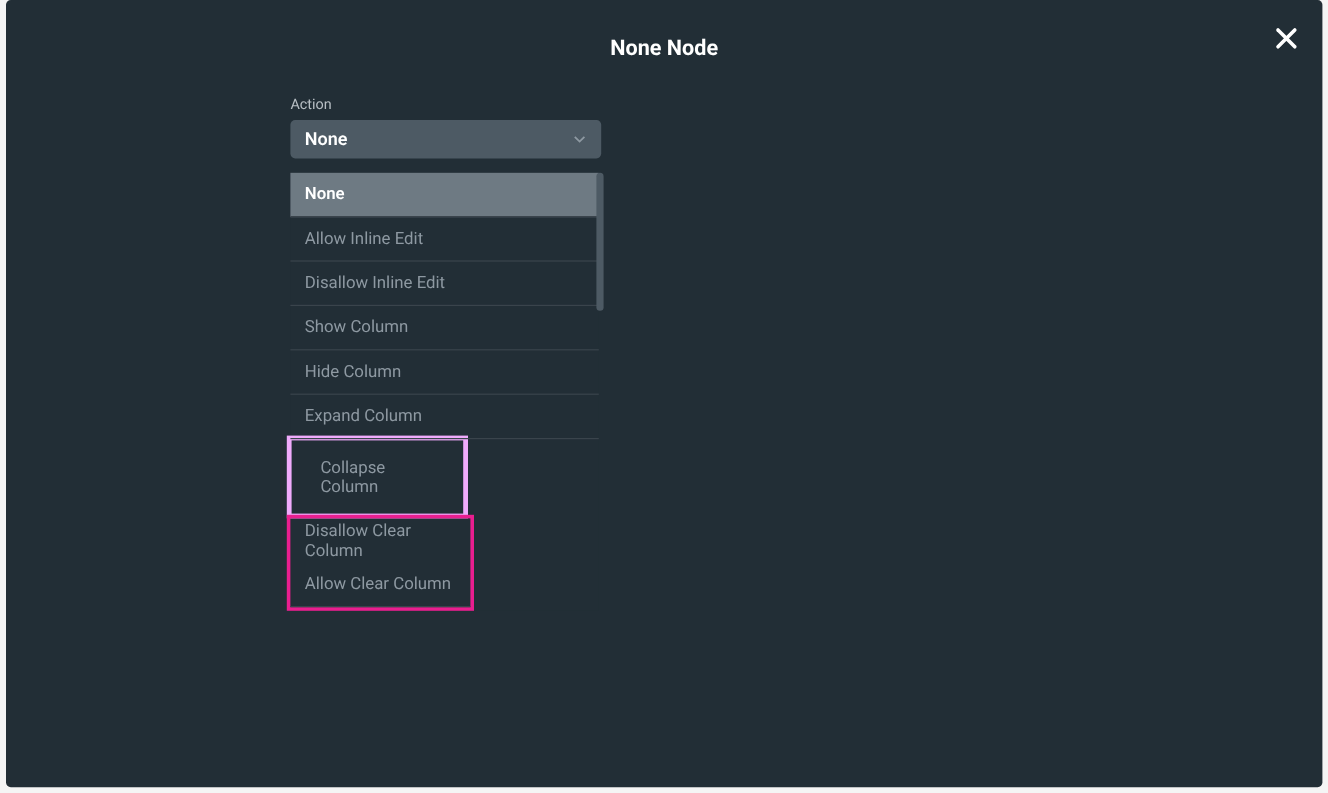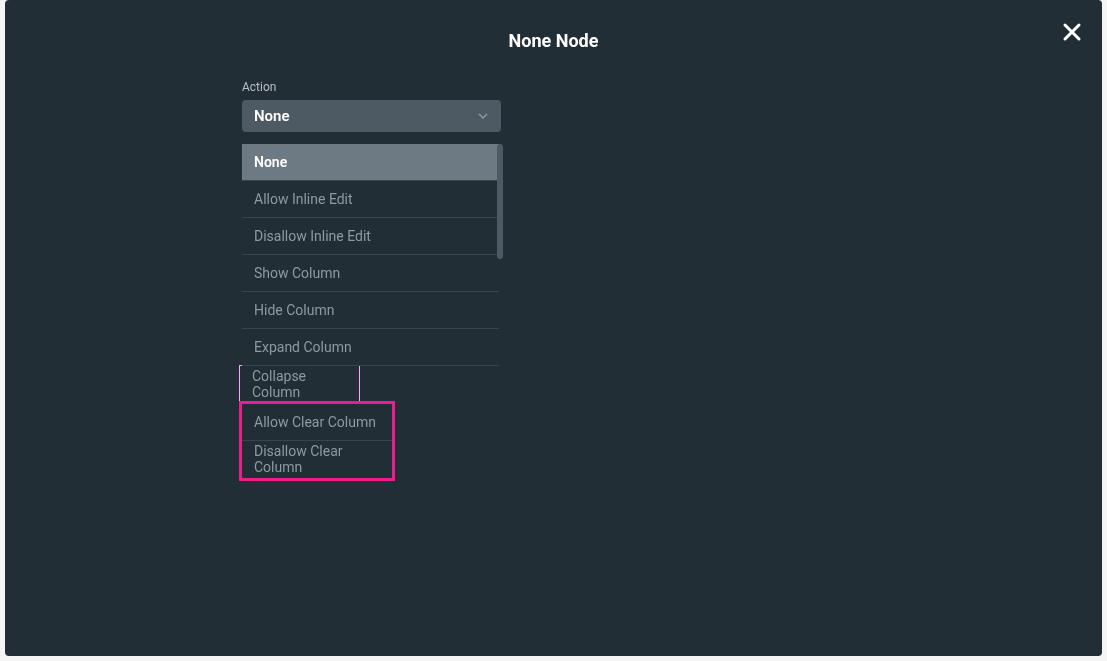--- a/index.html
+++ b/index.html
@@ -132,23 +132,23 @@
       border-radius: 20px;
       width: 112px;
       height: 38px;
       font-size: 15px;
       font-weight: 600;
       cursor: pointer;
     }
     
     .hbox-6 {
       display: inline-block;
-      border: 1px solid #f0abfc;
+      border: 4px solid #f0abfc;
       margin: -3px 0 0 -3px;
-      padding: 0;
+      padding: 12px;
     }
     .hbox-78 {
       display: inline-block;
       border: 3px solid #e91e8f;
       margin: -3px 0 0 -3px;
     }
   </style>
 </head>
 <body>
 
@@ -196,25 +196,25 @@
         <div>
           <span class="hbox-6">
             <div class="dropdown-option" style="border-bottom:none; width:119px;">
               <span>Collapse Column</span>
             </div>
           </span>
         </div>
 
         <div>
           <span class="hbox-78">
+            <div class="dropdown-option" style="border-bottom:none; width:150px;">
+              <span>Disallow Clear Column</span>
+            </div>
             <div class="dropdown-option" style="width:150px;">
               <span>Allow Clear Column</span>
-            </div>
-            <div class="dropdown-option" style="border-bottom:none; width:150px;">
-              <span>Disallow Clear Column</span>
             </div>
           </span>
         </div>
 
         <div class="dropdown-scrollbar-thumb"></div>
       </div>
     </div>
   </div>
 
 </div>

